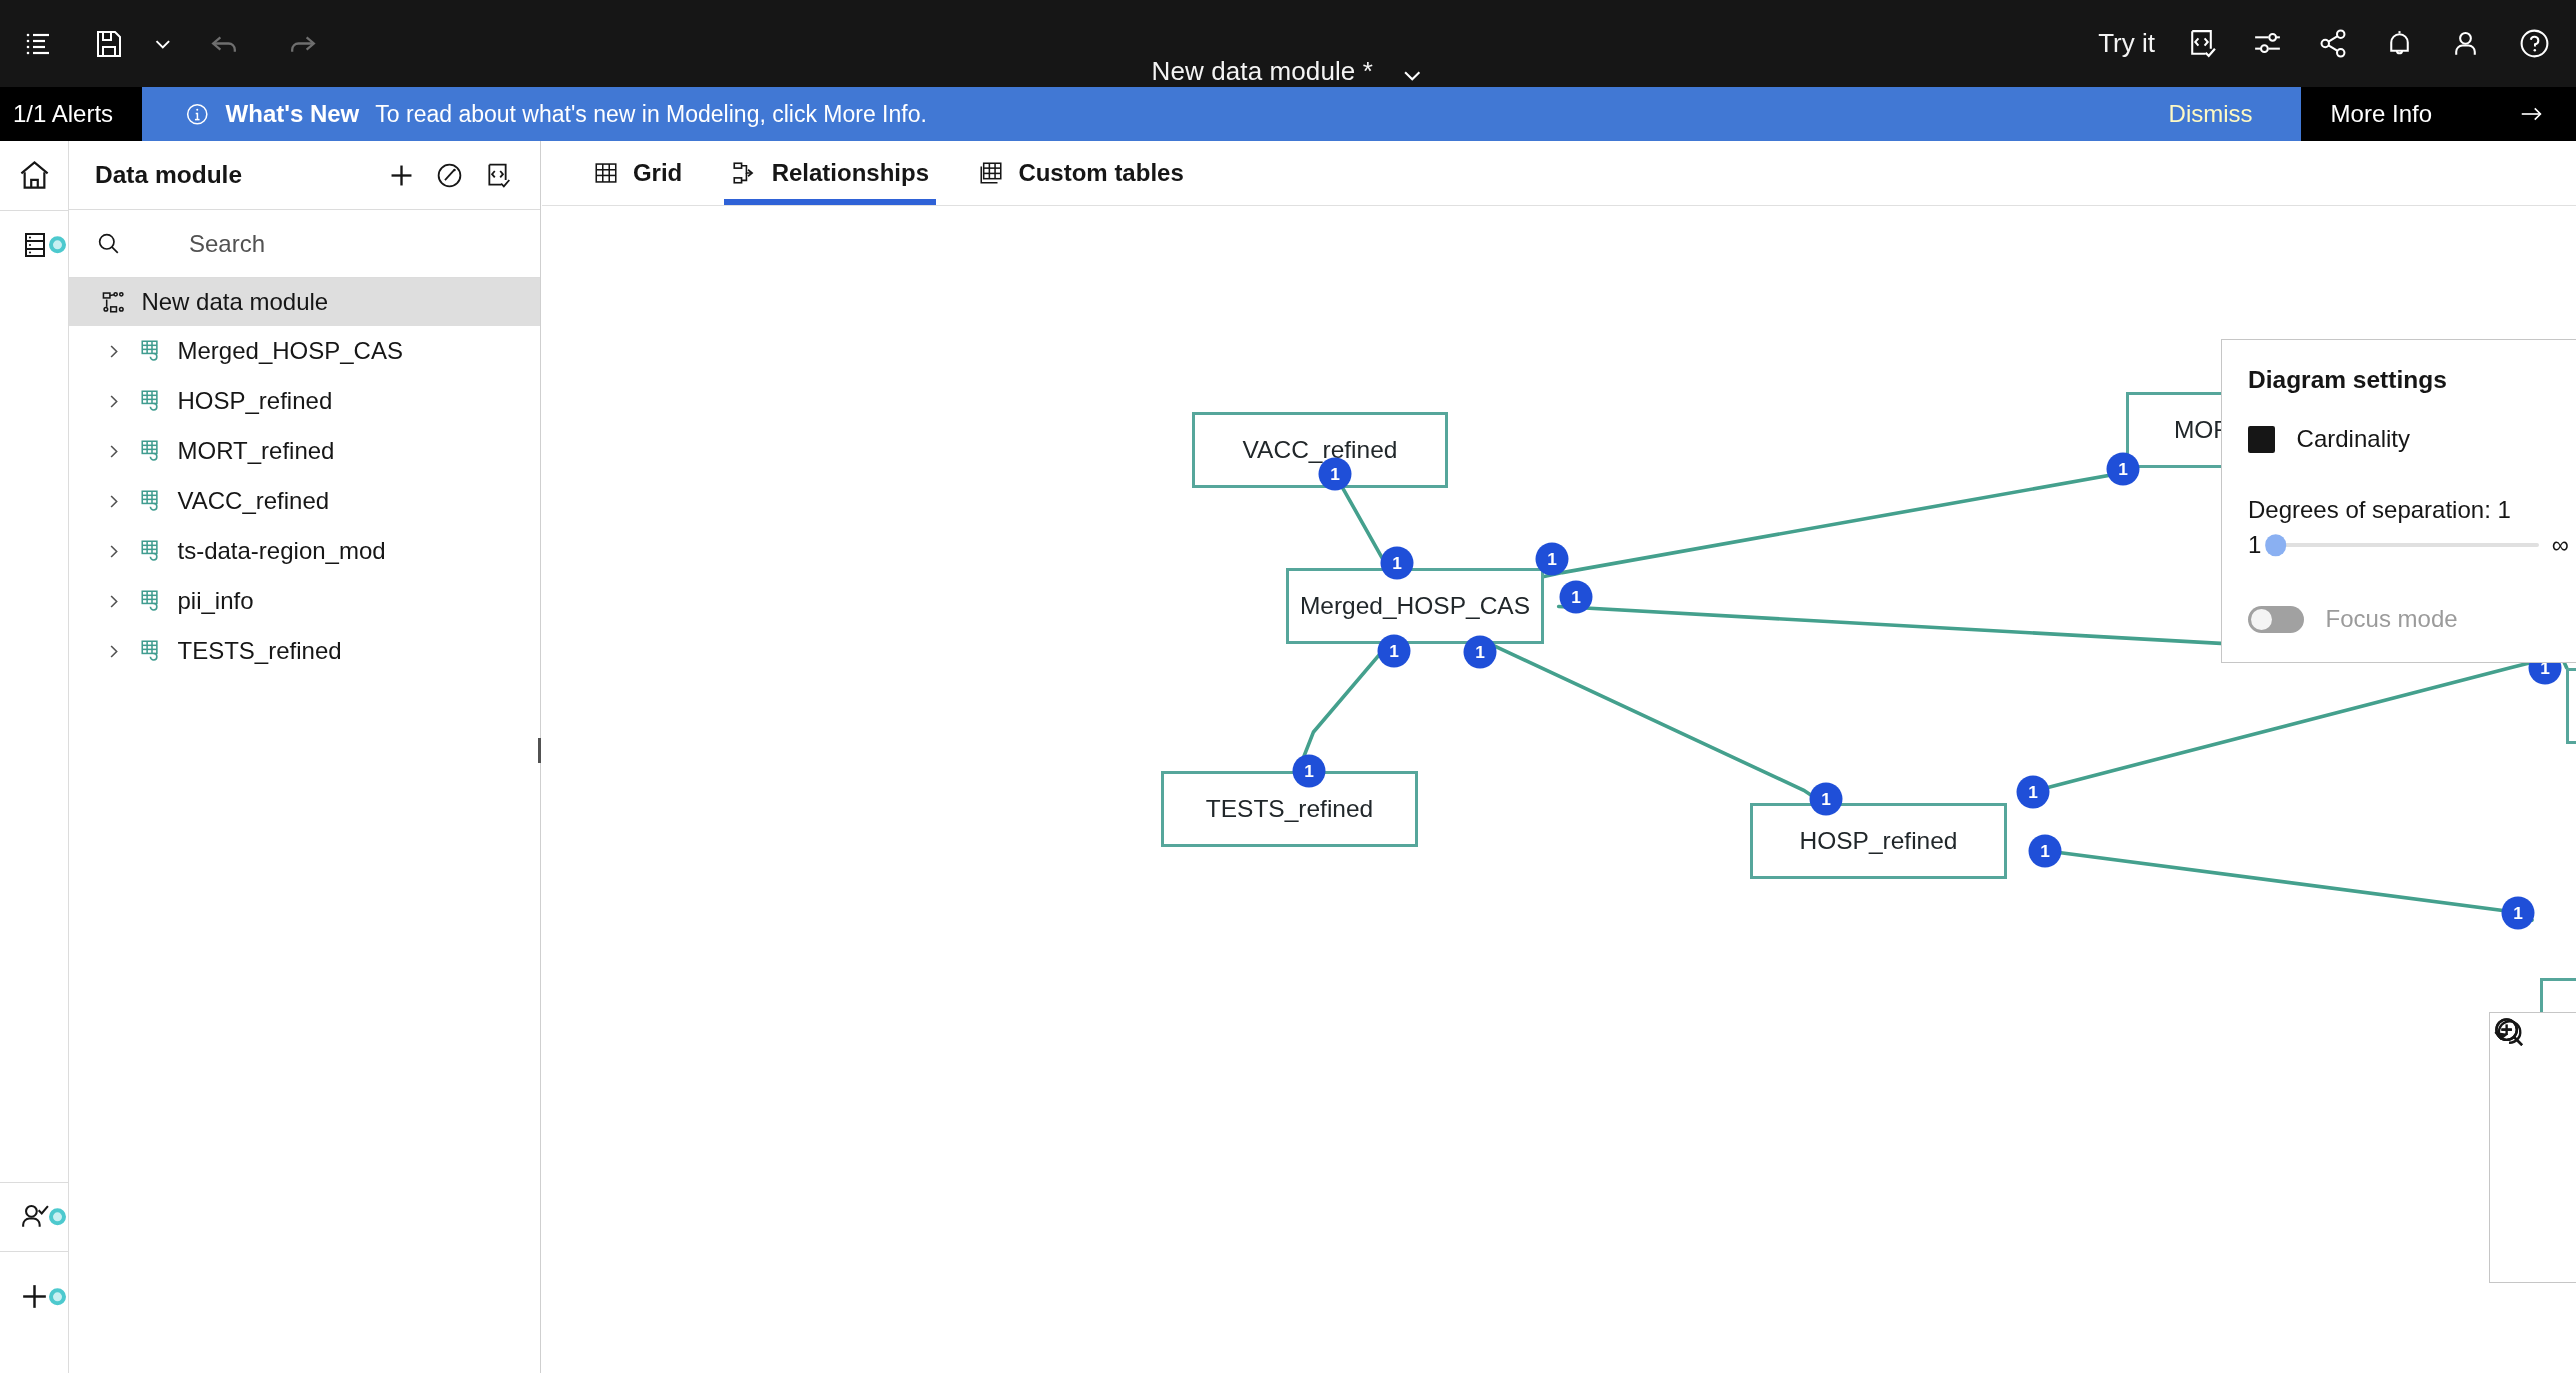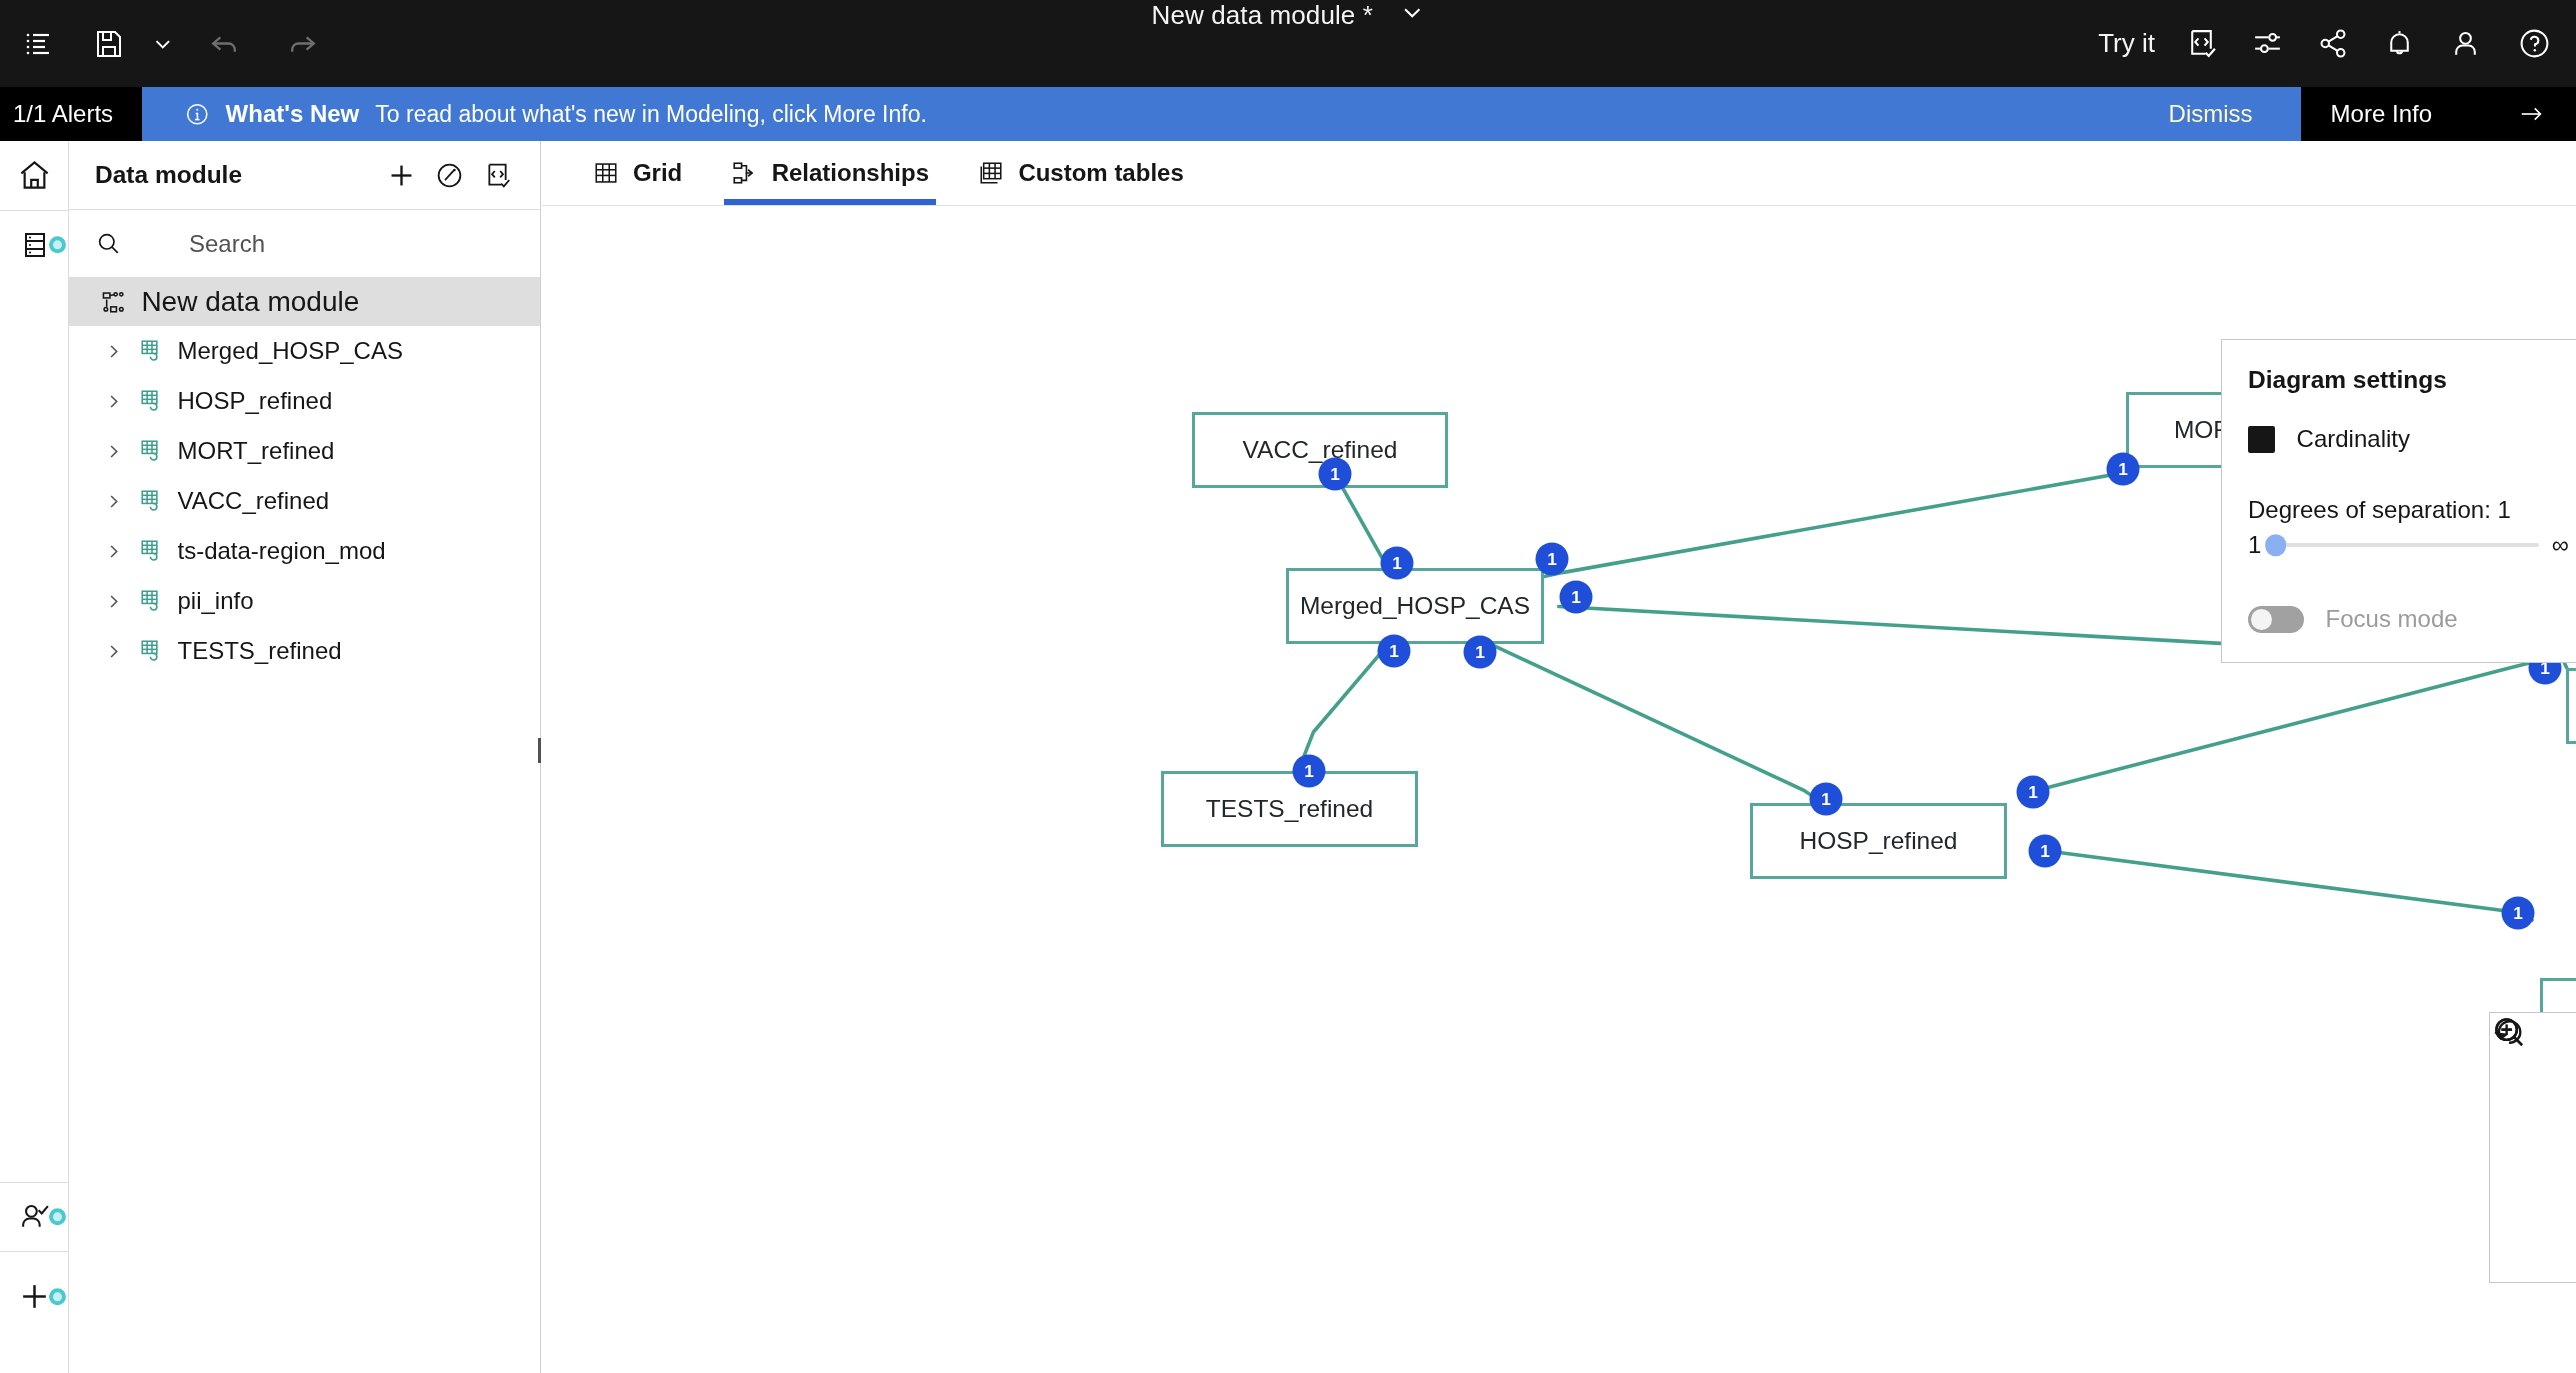--- a/index.html
+++ b/index.html
@@ -18,21 +18,21 @@
   }
   .tb-btn {
     height: 87px; width: 78px;
     display: flex; align-items: center; justify-content: center;
     cursor: pointer;
   }
   .tb-btn svg { display: block; }
   .tb-caret { width: 45px; height: 87px; display:flex; align-items:center; justify-content:center; cursor:pointer;}
   .tb-title {
     position: absolute; left: 0; right: 0; top: 0; height: 87px;
-    display: flex; align-items: flex-start; justify-content: center;
+    display: flex; align-items: flex-end; justify-content: center;
     gap: 27px; pointer-events: none;
   }
   .tb-title-text {
     color: #f4f4f4; font-size: 26px; letter-spacing: 0.1px;
   }
   .tb-right {
     position: absolute; right: 6px; top: 0; height: 87px;
     display: flex; align-items: center;
   }
   .tb-tryit { color: #f4f4f4; font-size: 26px; padding: 0 13px 0 21.6px; cursor: pointer; }
@@ -101,21 +101,21 @@
     font-family: "Liberation Sans", sans-serif; font-size: 24px; color: #161616;
     width: 100%;
     margin-left: 48px;
   }
   .search-input::placeholder { color: #525252; }
   .tree { padding-top: 0; }
   .tree-root {
     height: 48px; display: flex; align-items: center; gap: 14.4px;
     padding-left: 32px; background: #dedede; cursor: pointer;
   }
-  .tree-root-label { font-size: 28px; color: #161616; }
+  .tree-root-label { font-size: 24px; color: #161616; }
   .tree-item {
     height: 50px; display: flex; align-items: center; gap: 13px;
     padding-left: 32px; cursor: pointer;
   }
   .tree-item-label { font-size: 24px; color: #161616; }
   .chev { width: 24.5px; display: flex; align-items: center; justify-content: center;}
 
   
   .main { position: absolute; left: 542px; top: 141px; right: 0; bottom: 0; background: #f4f4f4; }
   .tabs {

